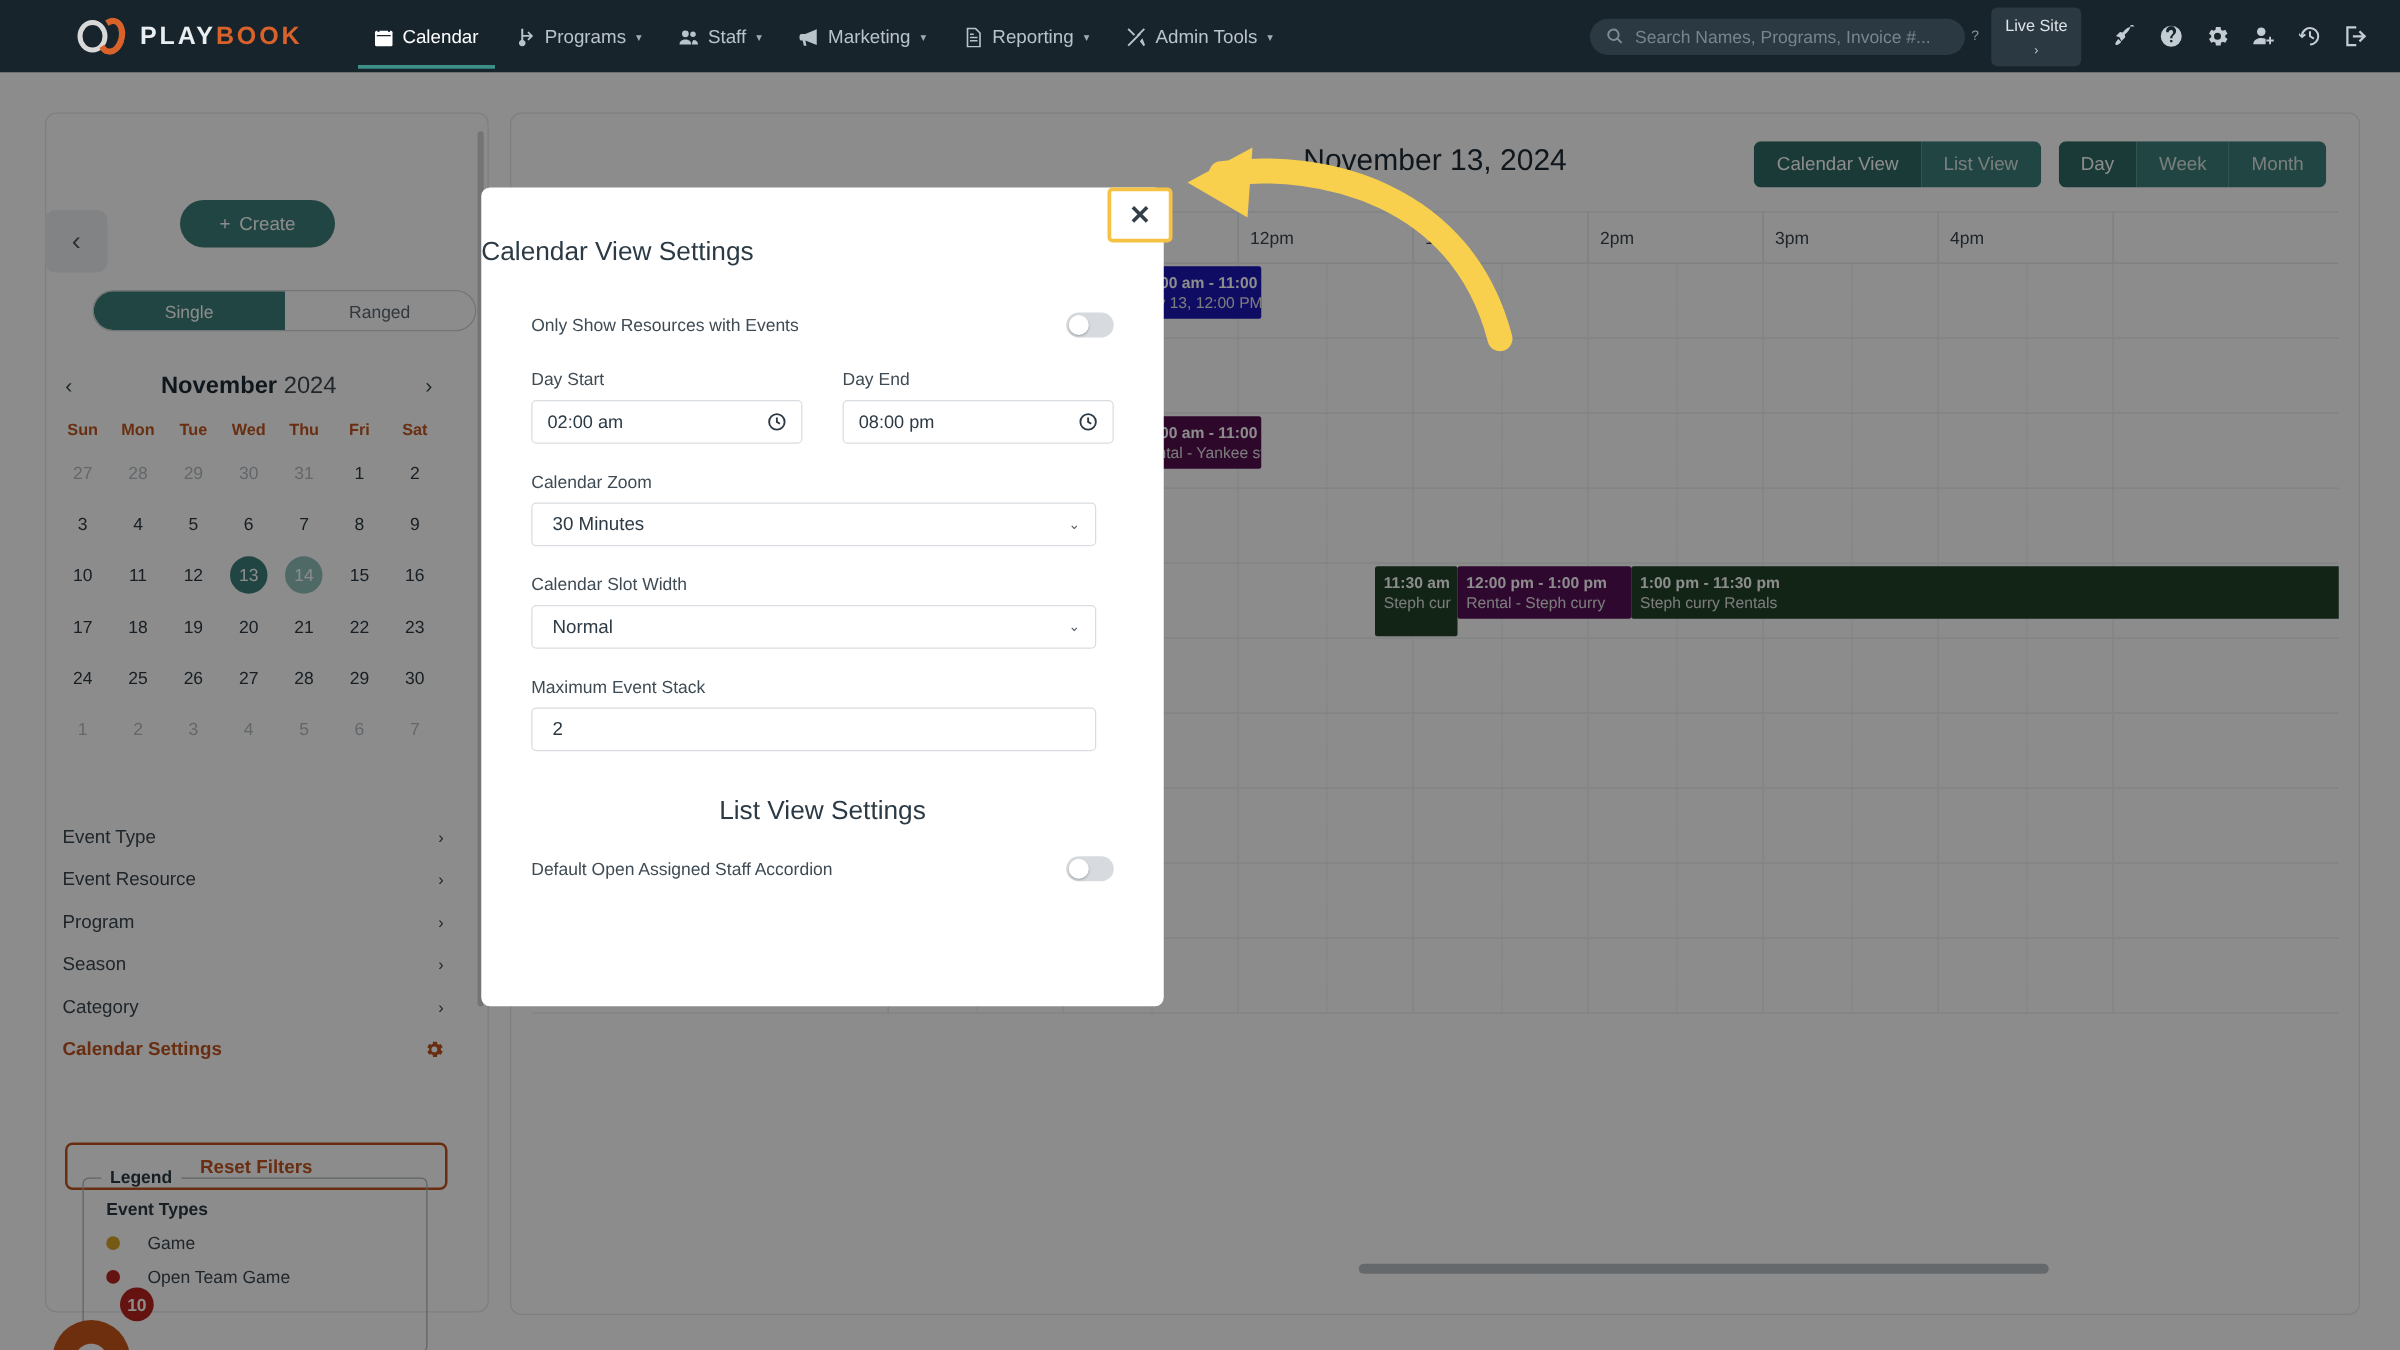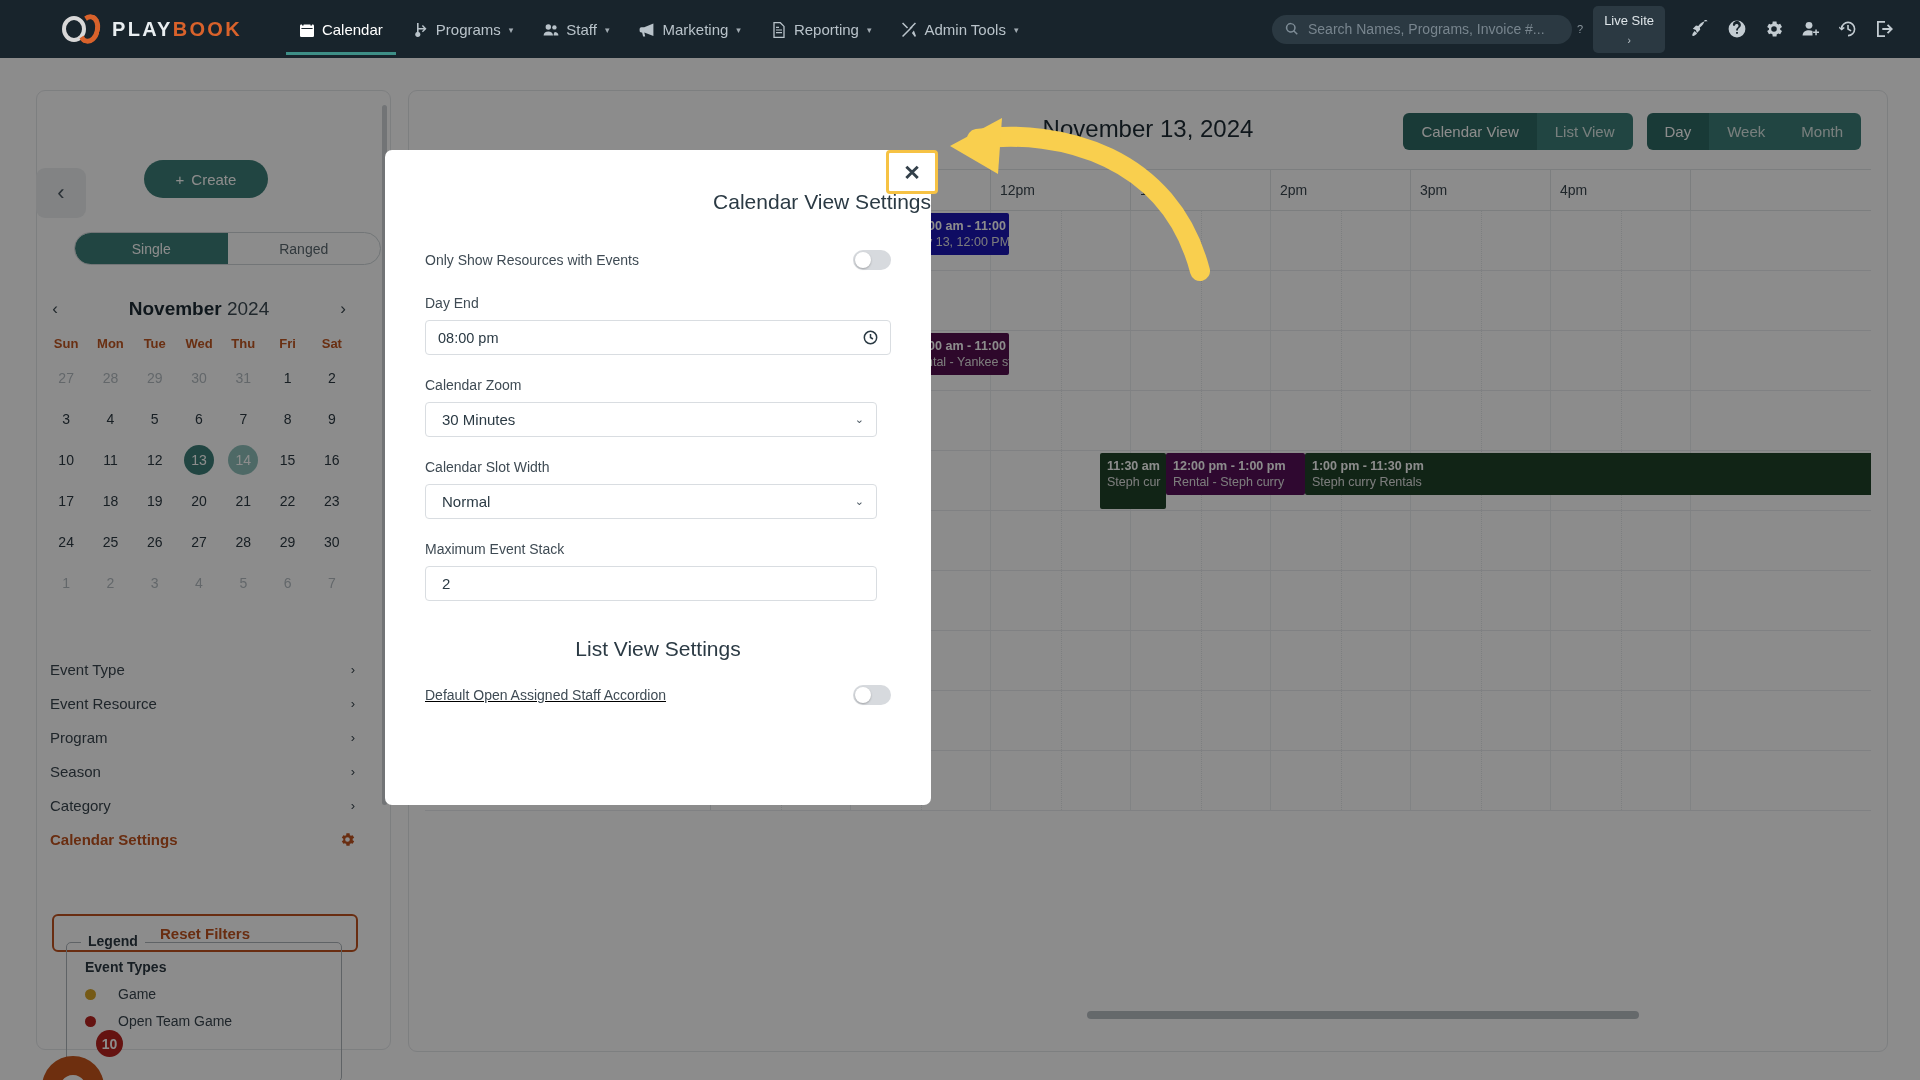--- a/index.html
+++ b/index.html
@@ -189,21 +189,21 @@
     position:absolute; left:662px; bottom:16px; width:552px; height:8px;
     background:#b9bfc4; border-radius:4px;
   }
 
   
   .overlay { position:absolute; inset:0; background:rgba(0,0,0,0.45); z-index:20; }
   .modal {
     position:absolute; left:385px; top:92px; width:546px; height:655px;
     background:#fff; border-radius:7px; z-index:22; padding:0;
   }
-  .m-title { text-align:right; font-size:21px; color:#2b3a44; padding-top:40px; }
+  .m-title { text-align:left; font-size:21px; color:#2b3a44; padding-top:40px; }
   .m-body { padding:26px 40px 0 40px; }
   .m-toggle-row { display:flex; align-items:center; justify-content:space-between; height:39px; }
   .m-lbl { font-size:14px; color:#3f4b54; }
   .switch {
     width:38px; height:20px; border-radius:10px; background:#d7dade; position:relative; cursor:pointer;
   }
   .switch:after {
     content:""; position:absolute; left:2px; top:2px; width:16px; height:16px;
     border-radius:50%; background:#fff; box-shadow:0 1px 2px rgba(0,0,0,.25);
   }
@@ -668,20 +668,30 @@
     <div class="modal">
       <div class="m-title">Calendar View Settings</div>
       <div class="m-body">
         <div class="m-toggle-row">
           <span class="m-lbl">Only Show Resources with Events</span>
           <span class="switch"></span>
         </div>
 
         <div class="m-two">
           <div class="m-field">
+            <div class="flbl">Day Start</div>
+            <div class="ipt">
+              <span>02:00  am</span>
+              <svg viewBox="0 0 16 16">
+                  <circle cx="8" cy="8" r="6.6"></circle>
+                  <path d="M8 4.2V8l2.6 1.6"></path>
+                </svg>
+            </div>
+          </div>
+          <div class="m-field">
             <div class="flbl">Day End</div>
             <div class="ipt">
               <span>08:00  pm</span>
               <svg viewBox="0 0 16 16">
                   <circle cx="8" cy="8" r="6.6"></circle>
                   <path d="M8 4.2V8l2.6 1.6"></path>
                 </svg>
             </div>
           </div>
         </div>
@@ -702,21 +712,21 @@
           </div>
         </div>
 
         <div class="m-single">
           <div class="flbl">Maximum Event Stack</div>
           <div class="num-ipt">2</div>
         </div>
 
         <div class="m-sub">List View Settings</div>
 
-        <div class="m-toggle-row" style="margin-top:14px;text-decoration:underline;">
+        <div class="m-toggle-row" style="margin-top:14px;">
           <span class="m-lbl">Default Open Assigned Staff Accordion</span>
           <span class="switch"></span>
         </div>
       </div>
     </div>
 
     <svg class="arrow-svg" width="310" height="175" viewBox="0 0 310 175">
       <path d="M37 23 C 120 12, 230 40, 260 155" stroke="#f9cf4e" stroke-width="20" fill="none" stroke-linecap="round"></path>
       <path d="M10 30 L 62 2 L 58 58 Z" fill="#f9cf4e"></path>
     </svg>

